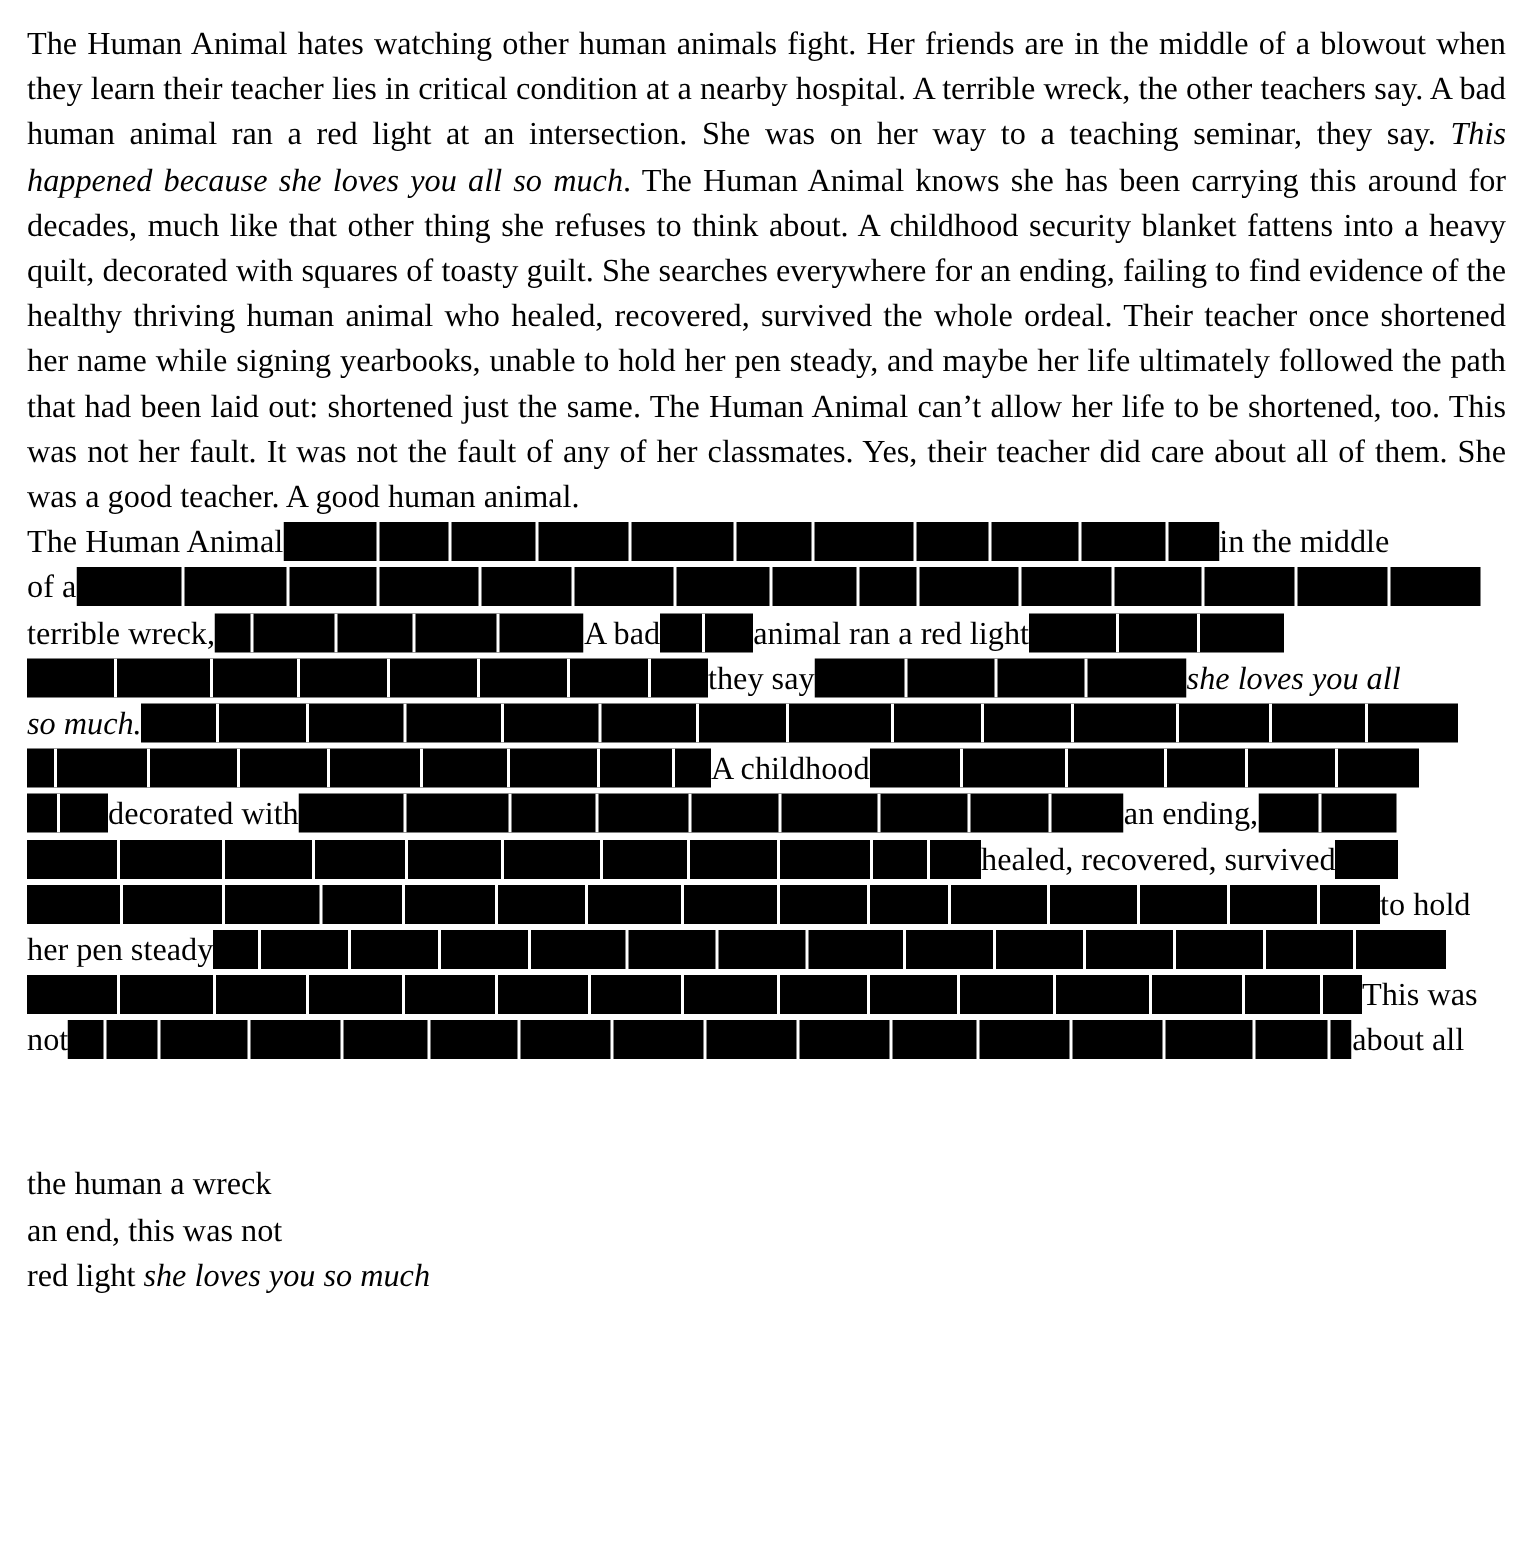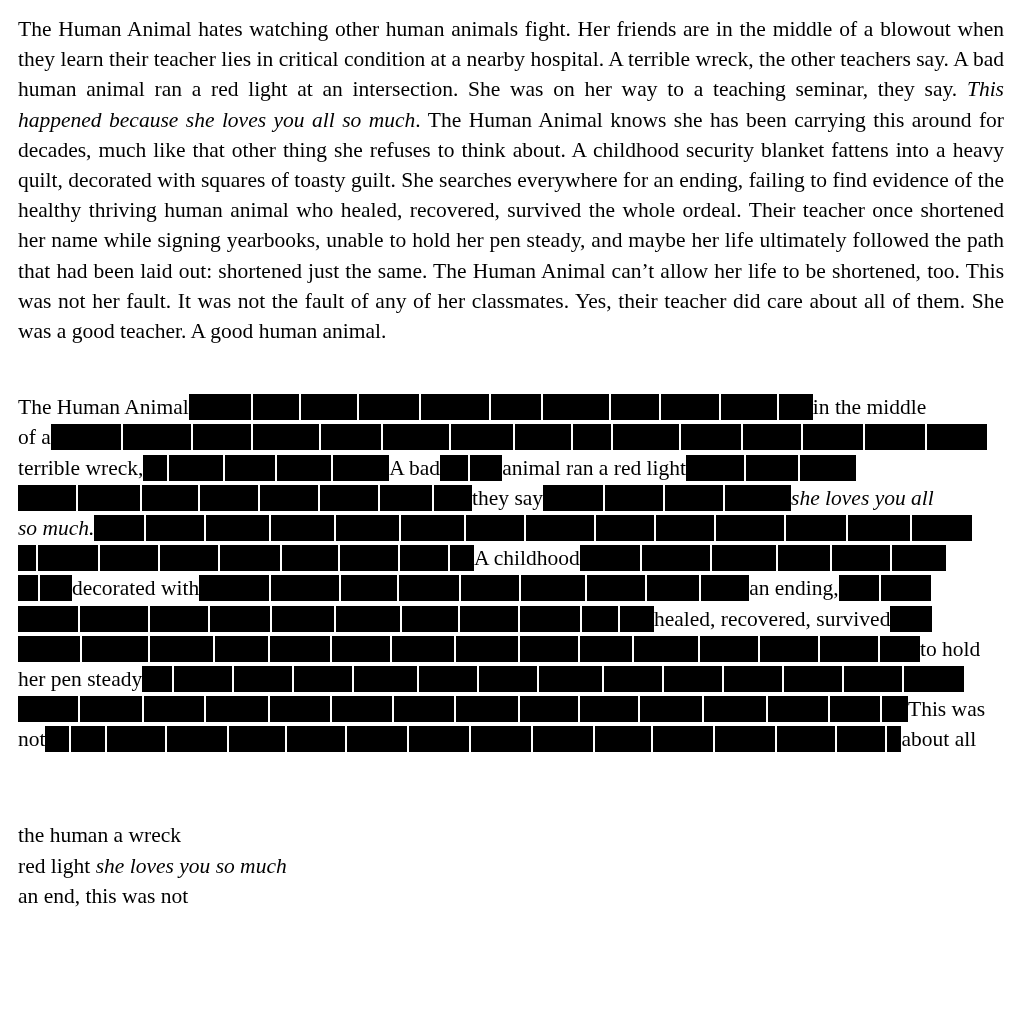--- a/index.html
+++ b/index.html
@@ -28,21 +28,20 @@
     line-height: 30.2px;
     text-align: justify;
     text-justify: inter-word;
   }
   .prose em {
     font-style: italic;
   }
 
   
   .redacted {
-    margin-top: 46px;
     font-size: 21.5px;
     line-height: 30.2px;
   }
   .redline {
     position: relative;
     height: 30.2px;
     white-space: nowrap;
     display: block;
   }
   .redline .txt {
@@ -100,17 +99,17 @@
       <div class="redline"><span class="bar" style="width: 54px;"><i style="left: 20px;"></i></span><span class="txt">decorated with </span><span class="bar" style="width: 550px;"><i style="left: 70px;"></i><i style="left: 140px;"></i><i style="left: 198px;"></i><i style="left: 260px;"></i><i style="left: 320px;"></i><i style="left: 386px;"></i><i style="left: 446px;"></i><i style="left: 500px;"></i></span><span class="txt">an ending, </span><span class="bar" style="width: 92px;"><i style="left: 40px;"></i></span></div>
       <div class="redline"><span class="bar" style="width: 636px;"><i style="left: 60px;"></i><i style="left: 130px;"></i><i style="left: 190px;"></i><i style="left: 252px;"></i><i style="left: 316px;"></i><i style="left: 382px;"></i><i style="left: 440px;"></i><i style="left: 500px;"></i><i style="left: 562px;"></i><i style="left: 600px;"></i></span><span class="txt">healed, recovered, survived </span><span class="bar" style="width: 42px;"></span></div>
       <div class="redline"><span class="bar" style="width: 902px;"><i style="left: 62px;"></i><i style="left: 130px;"></i><i style="left: 195px;"></i><i style="left: 250px;"></i><i style="left: 312px;"></i><i style="left: 372px;"></i><i style="left: 436px;"></i><i style="left: 500px;"></i><i style="left: 560px;"></i><i style="left: 614px;"></i><i style="left: 680px;"></i><i style="left: 740px;"></i><i style="left: 800px;"></i><i style="left: 860px;"></i></span><span class="txt">to hold</span></div>
       <div class="redline"><span class="txt">her pen steady </span><span class="bar" style="width: 822px;"><i style="left: 30px;"></i><i style="left: 90px;"></i><i style="left: 150px;"></i><i style="left: 210px;"></i><i style="left: 275px;"></i><i style="left: 335px;"></i><i style="left: 395px;"></i><i style="left: 460px;"></i><i style="left: 520px;"></i><i style="left: 580px;"></i><i style="left: 640px;"></i><i style="left: 700px;"></i><i style="left: 760px;"></i></span></div>
       <div class="redline"><span class="bar" style="width: 890px;"><i style="left: 60px;"></i><i style="left: 124px;"></i><i style="left: 186px;"></i><i style="left: 250px;"></i><i style="left: 312px;"></i><i style="left: 374px;"></i><i style="left: 436px;"></i><i style="left: 500px;"></i><i style="left: 560px;"></i><i style="left: 620px;"></i><i style="left: 684px;"></i><i style="left: 748px;"></i><i style="left: 810px;"></i><i style="left: 862px;"></i></span><span class="txt">This was</span></div>
       <div class="redline"><span class="txt">not </span><span class="bar" style="width: 856px;"><i style="left: 24px;"></i><i style="left: 60px;"></i><i style="left: 120px;"></i><i style="left: 182px;"></i><i style="left: 240px;"></i><i style="left: 300px;"></i><i style="left: 362px;"></i><i style="left: 424px;"></i><i style="left: 486px;"></i><i style="left: 548px;"></i><i style="left: 606px;"></i><i style="left: 668px;"></i><i style="left: 730px;"></i><i style="left: 790px;"></i><i style="left: 840px;"></i></span><span class="txt">about all</span></div>
     </div>
 
   <div class="poem" id="poem">
       <div><span>the human a wreck</span></div>
+      <div><span>an end, this was not</span></div>
       <div><span>red light </span><em>she loves you so much</em></div>
-      <div><span>an end, this was not</span></div>
     </div>
 
 </div>
 
 </body></html>

